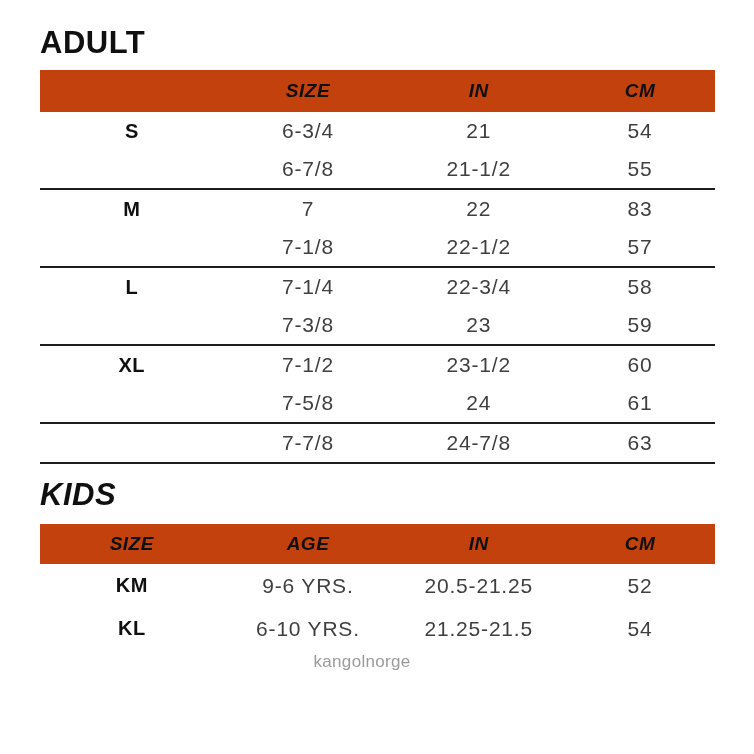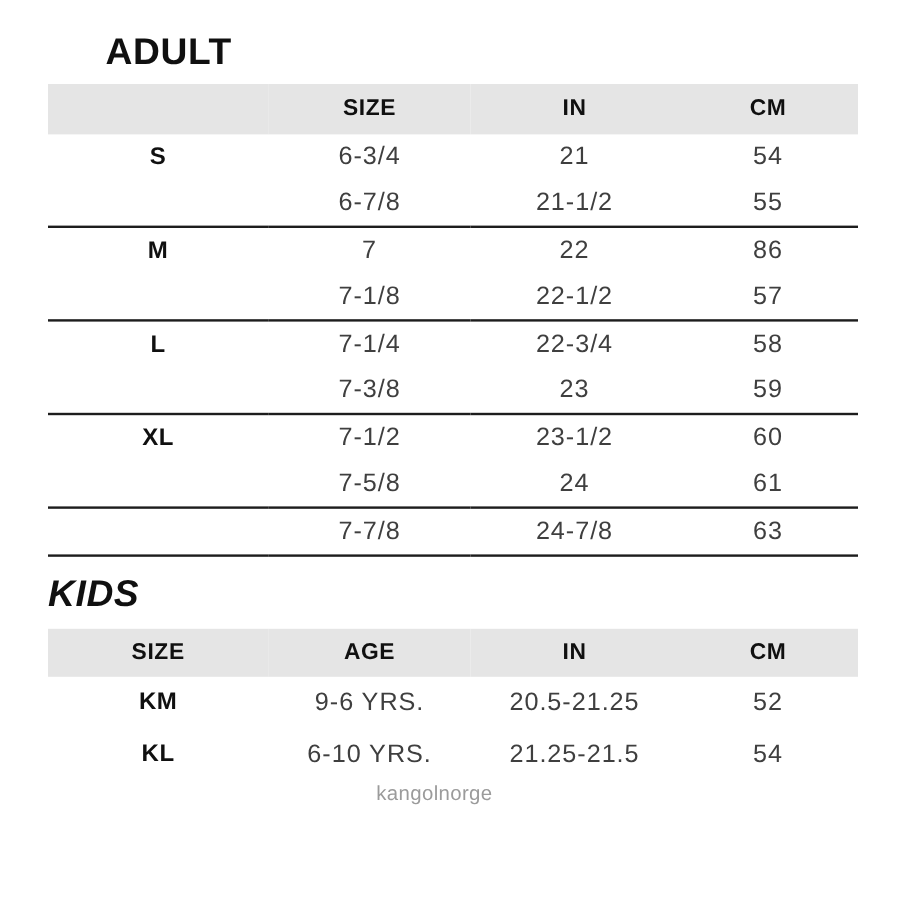--- a/index.html
+++ b/index.html
@@ -17,37 +17,37 @@
     padding: 0 39px 0 40px;
   }
   .section-title {
     font-size: 31px;
     font-weight: 800;
     letter-spacing: 0.5px;
     line-height: 1;
     color: #101010;
     margin: 0;
   }
-  .title-adult { padding-top: 27px; margin-left: 48px; }
+  .title-adult { padding-top: 27px; }
   .title-kids  { margin-top: 15px; font-style: italic; }
 
   table {
     width: 100%;
     border-collapse: collapse;
     table-layout: fixed;
   }
   .tbl-adult { margin-top: 12px; }
   .tbl-kids  { margin-top: 14px; }
 
   col.c1 { width: 27.2%; }
   col.c2 { width: 25.0%; }
   col.c3 { width: 25.6%; }
   col.c4 { width: 22.2%; }
 
-  thead tr { background: #e5e5e5; }
+  thead tr { background: #c2410c; font-style: italic; }
   thead th {
     height: 42px;
     font-size: 19px;
     font-weight: 800;
     letter-spacing: 0.5px;
     color: #101010;
     text-align: center;
     vertical-align: middle;
     padding: 0;
   }
@@ -120,21 +120,21 @@
         <td class="value">21-1/2</td>
         <td class="value">55</td>
       </tr>
     </tbody>
 
     <tbody class="group">
       <tr>
         <td class="label">M</td>
         <td class="value">7</td>
         <td class="value">22</td>
-        <td class="value">86</td>
+        <td class="value">83</td>
       </tr>
       <tr>
         <td class="label"></td>
         <td class="value">7-1/8</td>
         <td class="value">22-1/2</td>
         <td class="value">57</td>
       </tr>
     </tbody>
 
     <tbody class="group">

